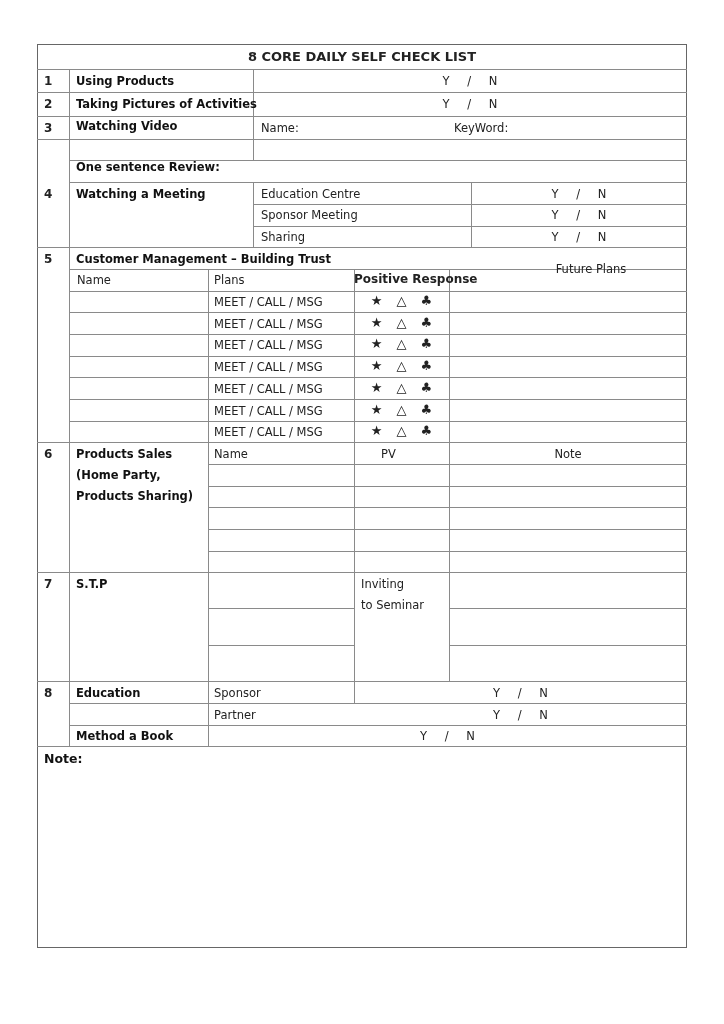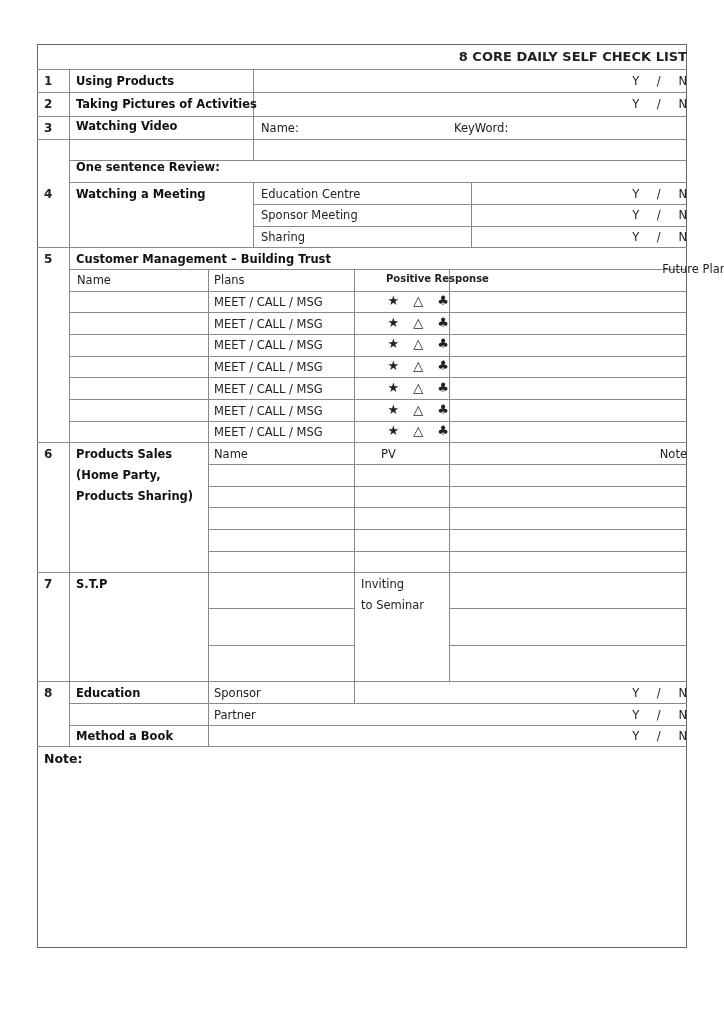--- a/index.html
+++ b/index.html
@@ -3,23 +3,23 @@
 <meta charset="utf-8">
 <style>
   html, body { margin:0; padding:0; background:#ffffff; }
   body { width:724px; height:1024px; position:relative; font-family:"DejaVu Sans", sans-serif; color:#111; overflow:hidden; }
   .frame { position:absolute; left:37px; top:44px; width:650px; height:904px; border:1px solid #666; box-sizing:border-box; }
   .hl { position:absolute; height:0; border-top:1px solid #8a8a8a; }
   .vl { position:absolute; width:0; border-left:1px solid #8a8a8a; }
   .t { position:absolute; font-size:11.5px; line-height:14px; white-space:nowrap; color:#222; }
   .b { font-weight:bold; color:#111; }
   .num { font-weight:bold; font-size:12px; }
-  .c { text-align:right; }
+  .c { text-align:center; }
   .title { font-size:13px; font-weight:bold; }
-  .small { font-size:10px; font-weight:bold;padding-left:32px; }
+  .small { font-size:12px; font-weight:bold; }
   .yn { word-spacing:14px; }
   .sym { word-spacing:10px; font-size:13px; }
 </style>
 </head>
 <body>
 
 <div class="frame"></div>
 
 <div class="hl" style="left:37px;width:650px;top:69px"></div>
 <div class="hl" style="left:37px;width:650px;top:92px"></div>

